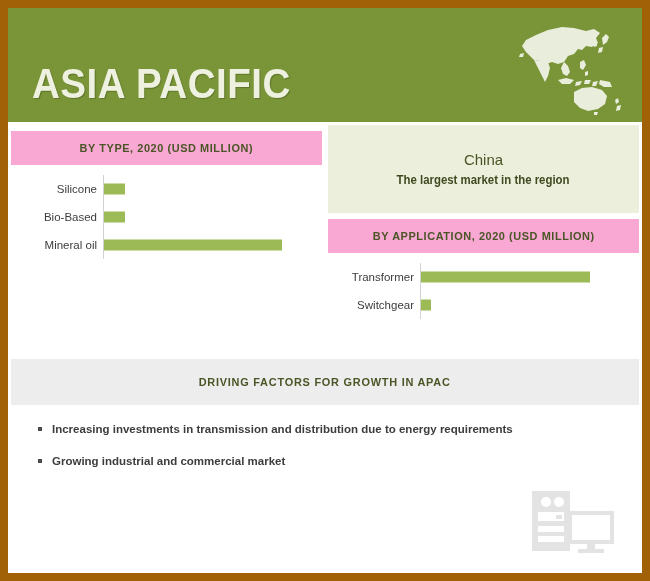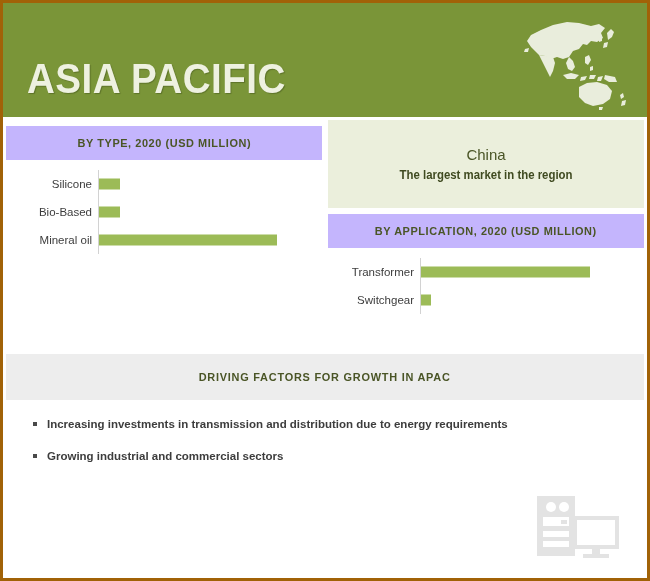--- a/index.html
+++ b/index.html
@@ -9,21 +9,21 @@
   }
   body {
     font-family: "Liberation Sans", sans-serif;
   }
   #infographic {
     position: relative;
     width: 650px;
     height: 581px;
     box-sizing: border-box;
     background: #ffffff;
-    border: 3px solid #a16207;
+    border: 8px solid #a16207;
     overflow: hidden;
   }
 
   
   .header {
     position: relative;
     height: 114px;
     background: #7a9538;
     overflow: hidden;
   }
@@ -81,21 +81,21 @@
   .callout-sub {
     font-family: "Liberation Sans Narrow", "Liberation Sans", sans-serif;
     font-size: 12px;
     font-weight: bold;
     color: #3f4a20;
     margin-top: 4px;
     transform: scaleX(0.95);
   }
 
   .chart-head {
-    background: #c4b5fd;
+    background: #f9a8d4;
     height: 34px;
     display: flex;
     align-items: center;
     justify-content: center;
     margin-top: 6px;
   }
   .chart-head-text {
     font-family: "Liberation Sans Narrow", "Liberation Sans", sans-serif;
     font-weight: bold;
     font-size: 11.5px;
@@ -289,21 +289,21 @@
         </div>
       </div>
     </div>
   </div>
 
   <div class="factors-head">
     <div class="factors-head-text">DRIVING FACTORS FOR GROWTH IN APAC</div>
   </div>
   <ul class="factors-list">
     <li>Increasing investments in transmission and distribution due to energy requirements</li>
-    <li>Growing industrial and commercial sectors</li>
+    <li>Growing industrial and commercial market</li>
   </ul>
 
   <div class="footer-icon">
     <svg viewBox="0 0 86 66" width="86" height="66" aria-hidden="true">
 
       <rect x="2" y="2" width="38" height="60" fill="#e3e3e3"></rect>
       <circle cx="16" cy="13" r="5" fill="#ffffff"></circle>
       <circle cx="29" cy="13" r="5" fill="#ffffff"></circle>
       <rect x="8" y="23" width="26" height="9" fill="#ffffff"></rect>
       <rect x="26" y="26" width="6" height="4" fill="#e3e3e3"></rect>

